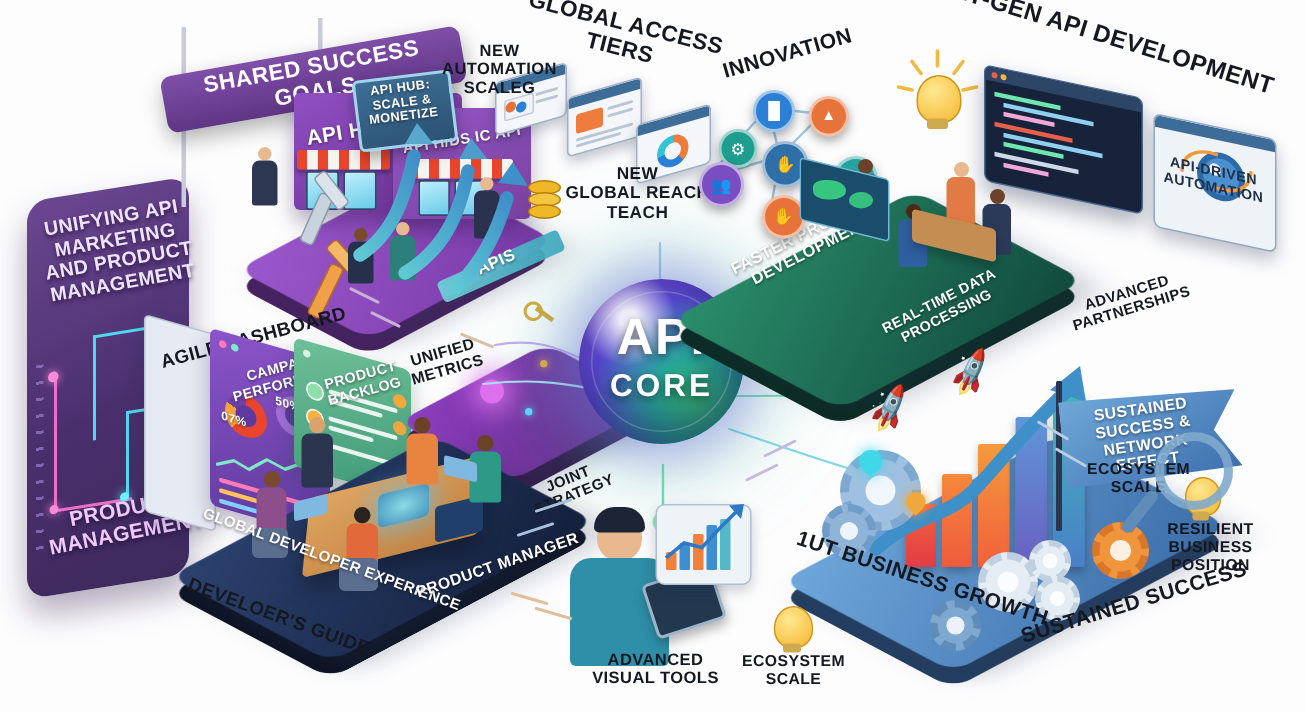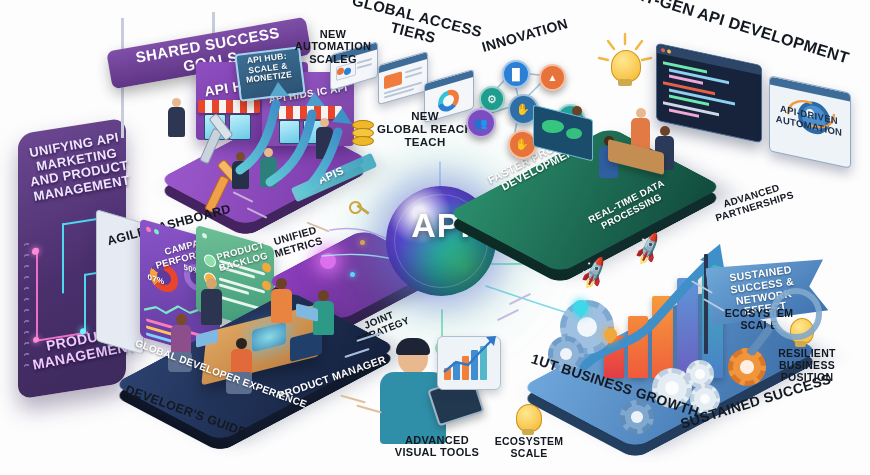--- a/index.html
+++ b/index.html
@@ -279,20 +279,21 @@
       <path d="M190,104 C220,104 246,104 282,102" stroke="#6fe0b0" stroke-width="1.4"></path>
       <path d="M186,126 C216,136 244,146 278,156" stroke="#7fd8e8" stroke-width="1.4"></path>
       <path d="M142,150 L142,186" stroke="#6fe0b0" stroke-width="1.6"></path>
       <path d="M140,28 L140,2" stroke="#a8c8f0" stroke-width="1.4"></path>
     </g>
     <circle cx="142" cy="188" r="7" fill="#3ddc84" opacity=".55"></circle>
     <circle cx="142" cy="188" r="3.2" fill="#9cffc8"></circle>
   </svg>
   <div id="core-sphere" style="left:386px;top:186px;width:110px;height:110px;"></div>
   <div class="core-txt" style="left:386px;top:206px;width:110px;font-size:34px;letter-spacing:1px;">API</div>
+  <div class="core-txt" style="left:386px;top:246px;width:110px;font-size:21px;letter-spacing:2px;">CORE</div>
 
   <div class="plat" style="left:470px;top:120px;width:230px;height:160px;">
     <div class="top" style="background:linear-gradient(150deg,#2b8f6c,#114a3c);"></div>
     <div class="side" style="background:#114a3c;"></div>
   </div>
   <div class="lbl lbl-w" style="left:478px;top:150px;width:120px;font-size:11px;transform:rotate(-27deg);">FASTER PRODUCT
 DEVELOPMENT</div>
   <div class="lbl lbl-w" style="left:570px;top:196px;width:118px;font-size:9.5px;transform:rotate(-27deg);">REAL-TIME DATA
 PROCESSING</div>
 

